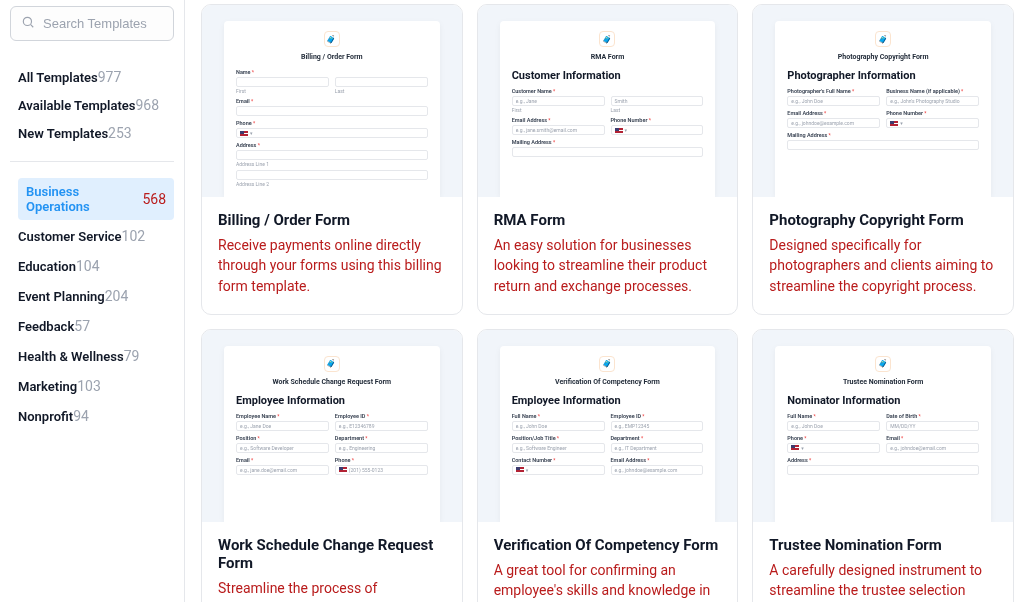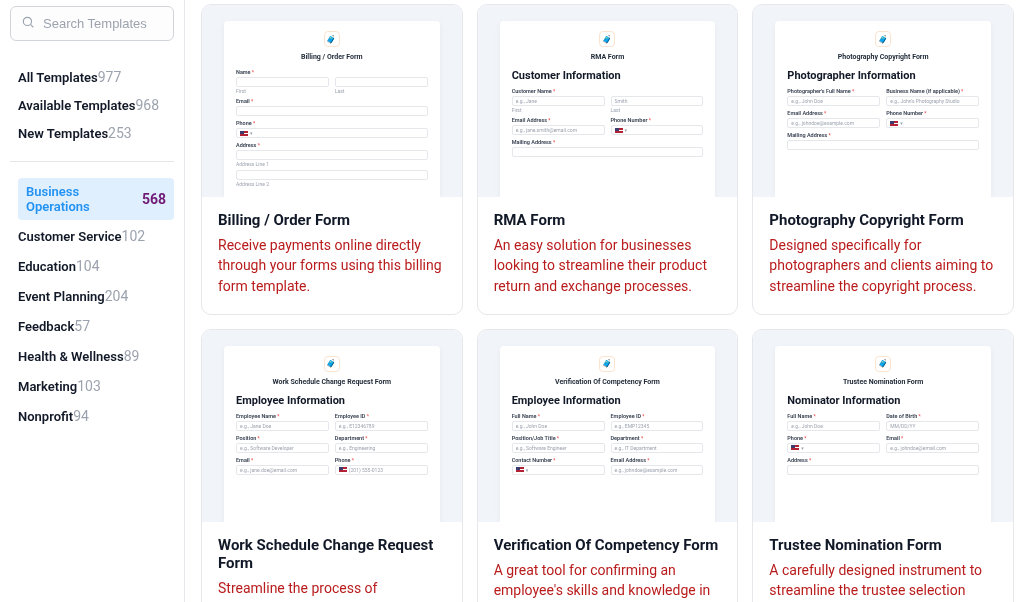--- a/index.html
+++ b/index.html
@@ -45,21 +45,21 @@
     padding: 6px 8px;
     font-size: 13px;
     border-radius: 4px;
     cursor: pointer;
   }
   .stat-row .label, .cat-row .label { font-weight: 600; color: #111827; }
   .stat-row .count, .cat-row .count { color: #9ca3af; font-size: 14px; }
   .sep { height: 1px; background: #e5e7eb; margin: 14px 0 16px 0; }
   .cat-row.active { background: #e0effe; margin-left: 8px; }
   .cat-row.active .label { color: #2393f3; }
-  .cat-row.active .count { color: #701a75; font-weight: 700; }
+  .cat-row.active .count { color: #b91c1c; font-weight: 400; }
   .cat-row + .cat-row { margin-top: 2px; }
 
   .main {
     flex: 1;
     padding: 4px 10px 0 16px;
     overflow: hidden;
   }
   .grid {
     display: grid;
     grid-template-columns: repeat(3, 1fr);
@@ -192,21 +192,21 @@
       <div class="cat-row">
         <span class="label">Event Planning</span>
         <span class="count">204</span>
       </div>
       <div class="cat-row">
         <span class="label">Feedback</span>
         <span class="count">57</span>
       </div>
       <div class="cat-row">
         <span class="label">Health &amp; Wellness</span>
-        <span class="count">89</span>
+        <span class="count">79</span>
       </div>
       <div class="cat-row">
         <span class="label">Marketing</span>
         <span class="count">103</span>
       </div>
       <div class="cat-row">
         <span class="label">Nonprofit</span>
         <span class="count">94</span>
       </div>
     </div>

